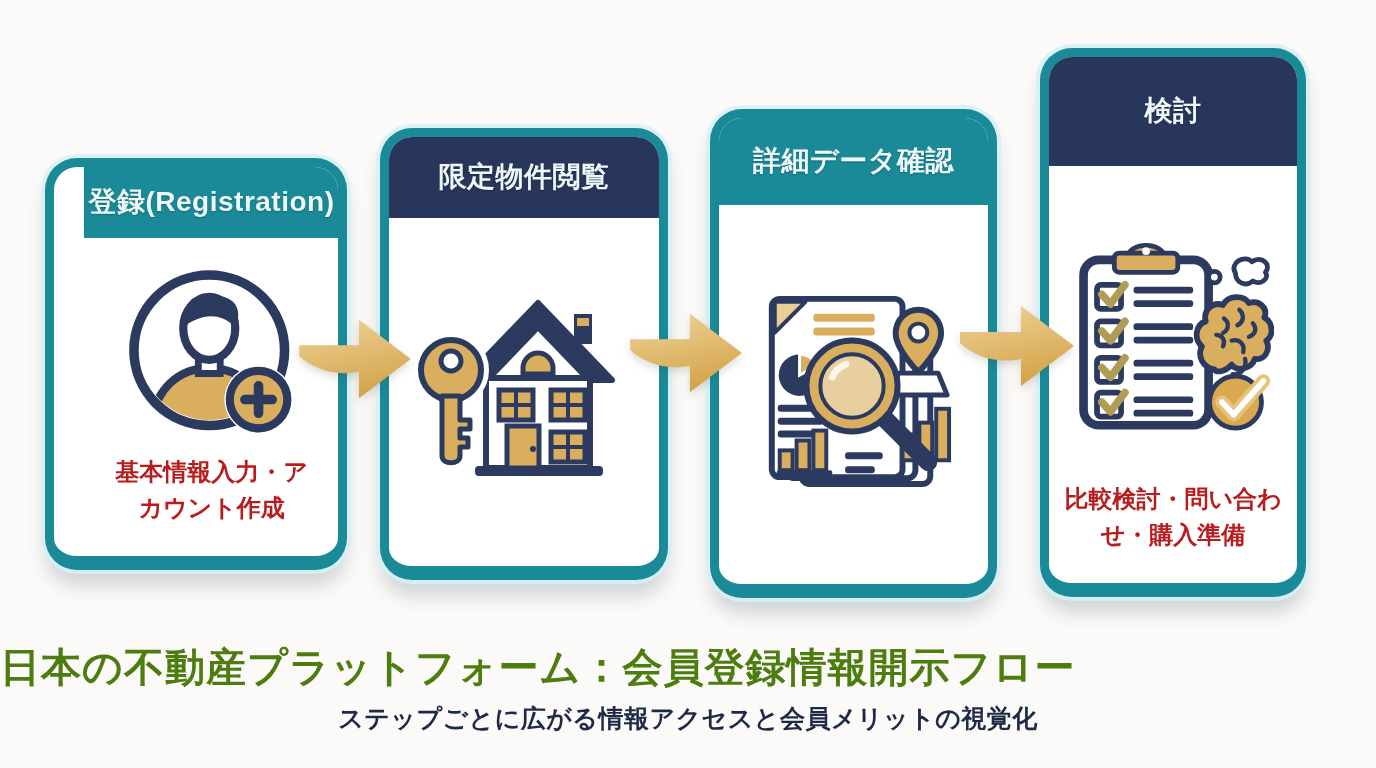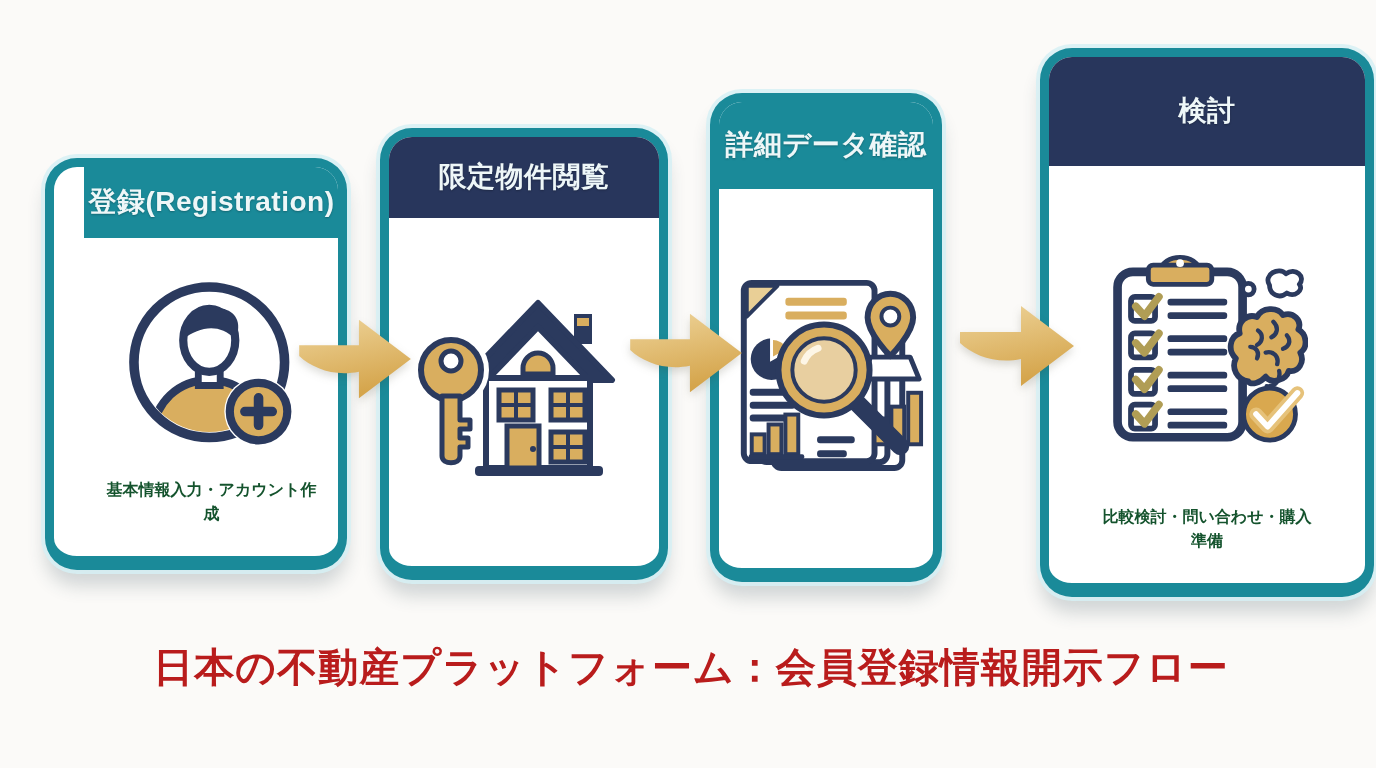--- a/index.html
+++ b/index.html
@@ -19,22 +19,22 @@
     border:9px solid #1a8a99;
     border-bottom-width:14px;
     border-radius:32px;
     box-shadow: 0 0 0 4px rgba(214,240,244,.85), 0 16px 18px rgba(45,70,80,.20);
     display:flex; flex-direction:column;
     overflow:hidden;
     z-index:1;
   }
   .card-1 { left:45px;  top:158px; width:302px; height:412px;padding-left:31px; }
   .card-2 { left:380px; top:128px; width:288px; height:452px; }
-  .card-3 { left:710px; top:93px;  width:232px; height:489px; }
-  .card-4 { left:1040px;top:48px;  width:334px; height:549px; }
+  .card-3 { left:710px; top:109px;  width:287px; height:489px; }
+  .card-4 { left:1040px;top:48px;  width:266px; height:549px; }
 
   .card-header {
     flex:0 0 auto;
     display:flex; align-items:center; justify-content:center;
     margin:-1px -1px 0 -1px;
   }
   .card-1 .card-header { height:72px; }
   .card-2 .card-header { height:82px;text-align:center; }
   .card-3 .card-header { height:88px; }
   .card-4 .card-header { height:110px; }
@@ -46,38 +46,38 @@
   }
 
   .card-body {
     flex:1 1 auto;
     display:flex; flex-direction:column; align-items:center; justify-content:space-between;
     padding:14px 10px 30px 10px;
   }
   .icon-wrap { flex:1 1 auto; display:flex; align-items:center; justify-content:center; }
 
   .desc {
-    font-size:16px; font-weight:700; color:#14532d;
+    font-size:24px; font-weight:700; color:#b91c1c;
     text-align:center; line-height:1.5;
   }
   .desc-narrow { max-width:212px; }
   .desc-wide   { max-width:222px; }
 
   
   .arrow { position:absolute; z-index:2; filter: drop-shadow(0 4px 4px rgba(60,60,40,.18)); }
   .arrow svg { display:block; }
   .arrow-1 { left:296px; top:312px; width:120px; height:94px; }
   .arrow-2 { left:627px; top:306px; width:120px; height:94px; }
   .arrow-3 { left:957px; top:298px; width:122px; height:96px; }
 
   
   .main-title {
-    position:absolute; left:6px; right:0; top:640px;
-    text-align:center; font-size:40px; font-weight:800;
-    color:#b91c1c; letter-spacing:1px; z-index:3;
+    position:absolute; left:0; right:0; top:640px;
+    text-align:left; font-size:40px; font-weight:800;
+    color:#4d7c0f; letter-spacing:1px; z-index:3;
   }
   .sub-title {
     position:absolute; left:0; right:0; top:702px;
     text-align:center; font-size:25px; font-weight:700;
     color:#1e2a45; letter-spacing:.5px; z-index:3;
   }
 </style>
 </head>
 <body>
 
@@ -287,14 +287,15 @@
         <linearGradient id="agr3" x1="0" y1="0" x2="0.3" y2="1">
           <stop offset="0" stop-color="#eed49a"></stop>
             <stop offset="1" stop-color="#d5a54c"></stop>
         </linearGradient>
       </defs>
       <path d="M2,34 L63,34 L63,8 L116,48 L63,88 L63,61 C38,66 16,58 2,45 Z" fill="url(#agr3)"></path>
     </svg>
   </div>
 
   <h1 class="main-title">日本の不動産プラットフォーム：会員登録情報開示フロー</h1>
+  <p class="sub-title">ステップごとに広がる情報アクセスと会員メリットの視覚化</p>
 
 </div>
 
 </body></html>

